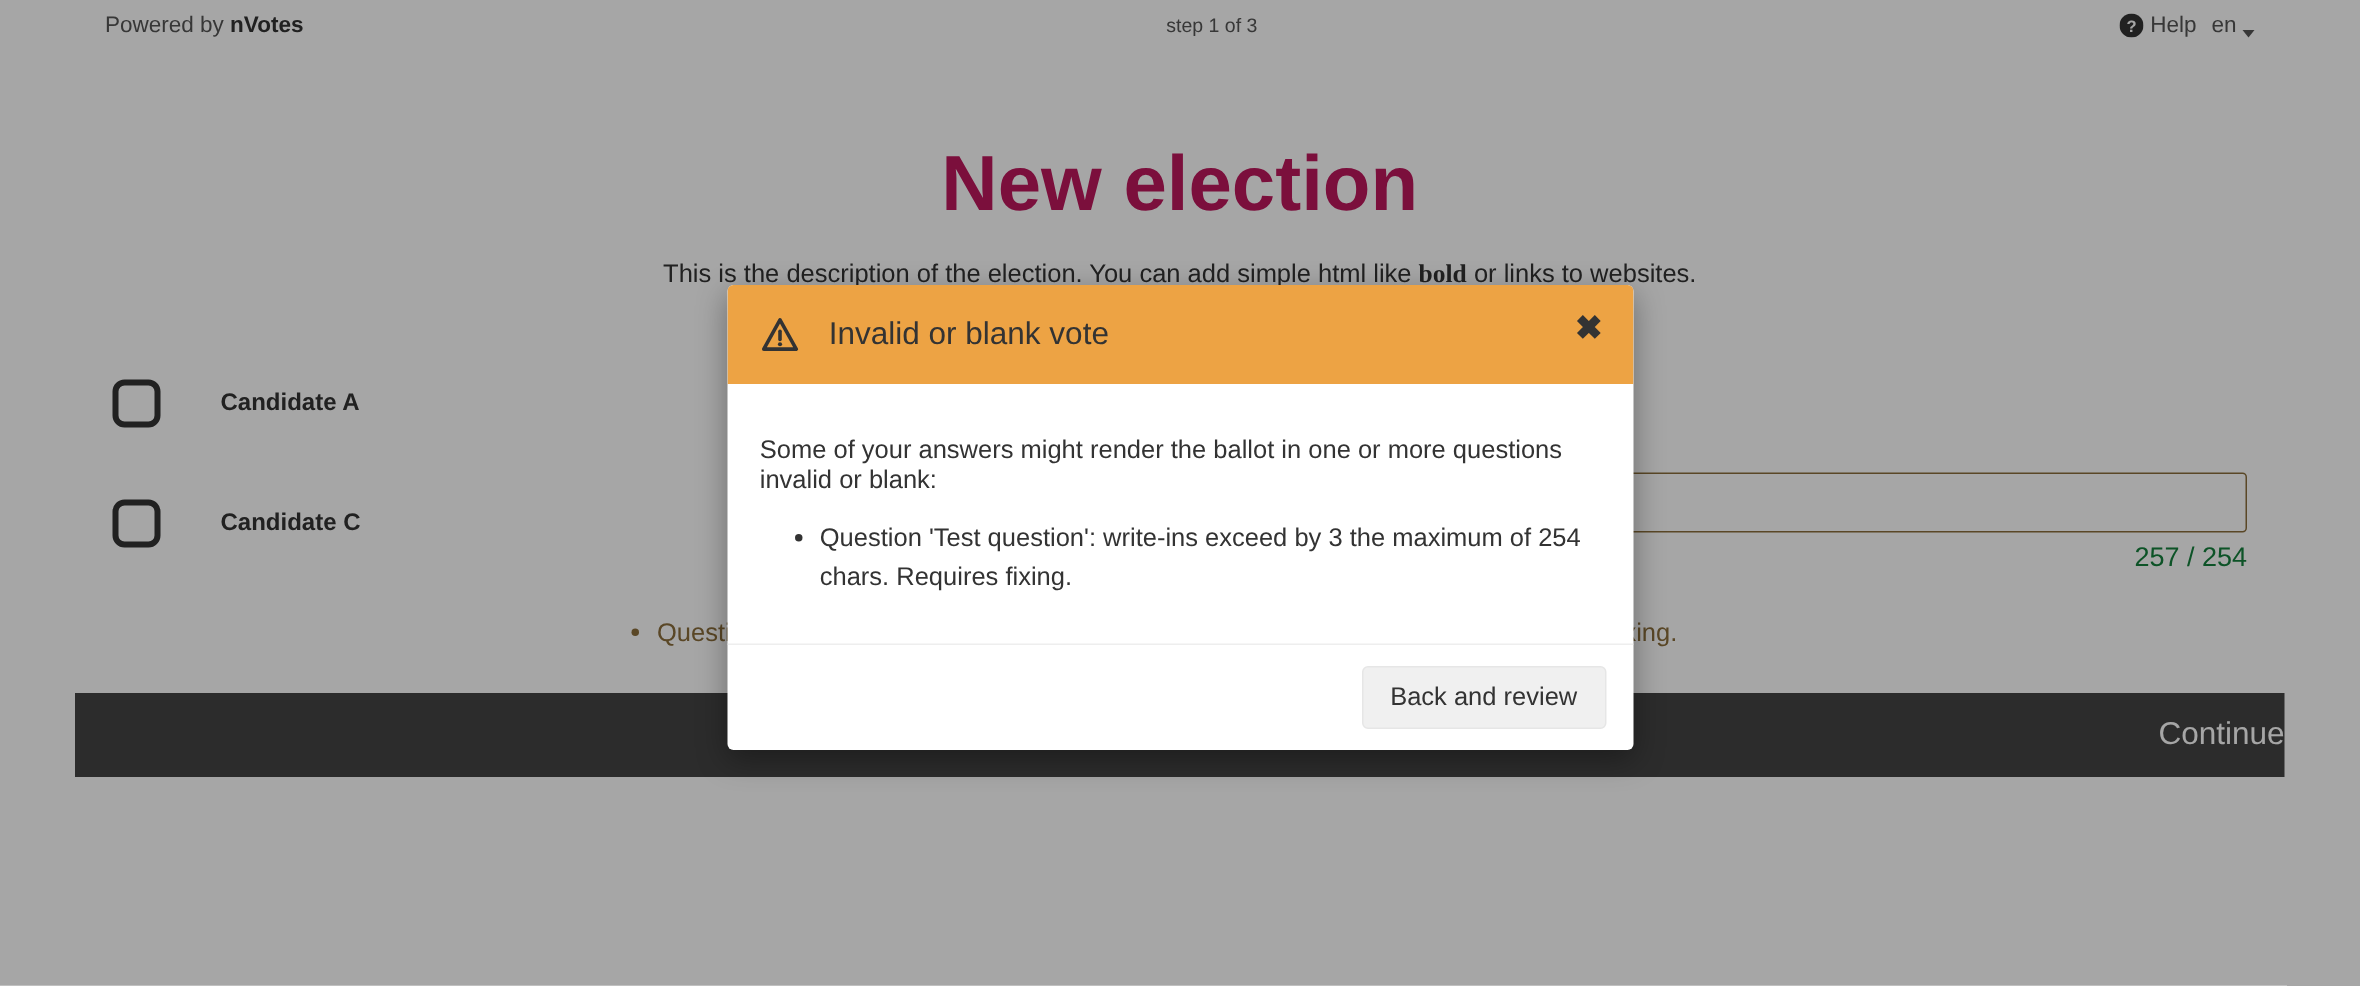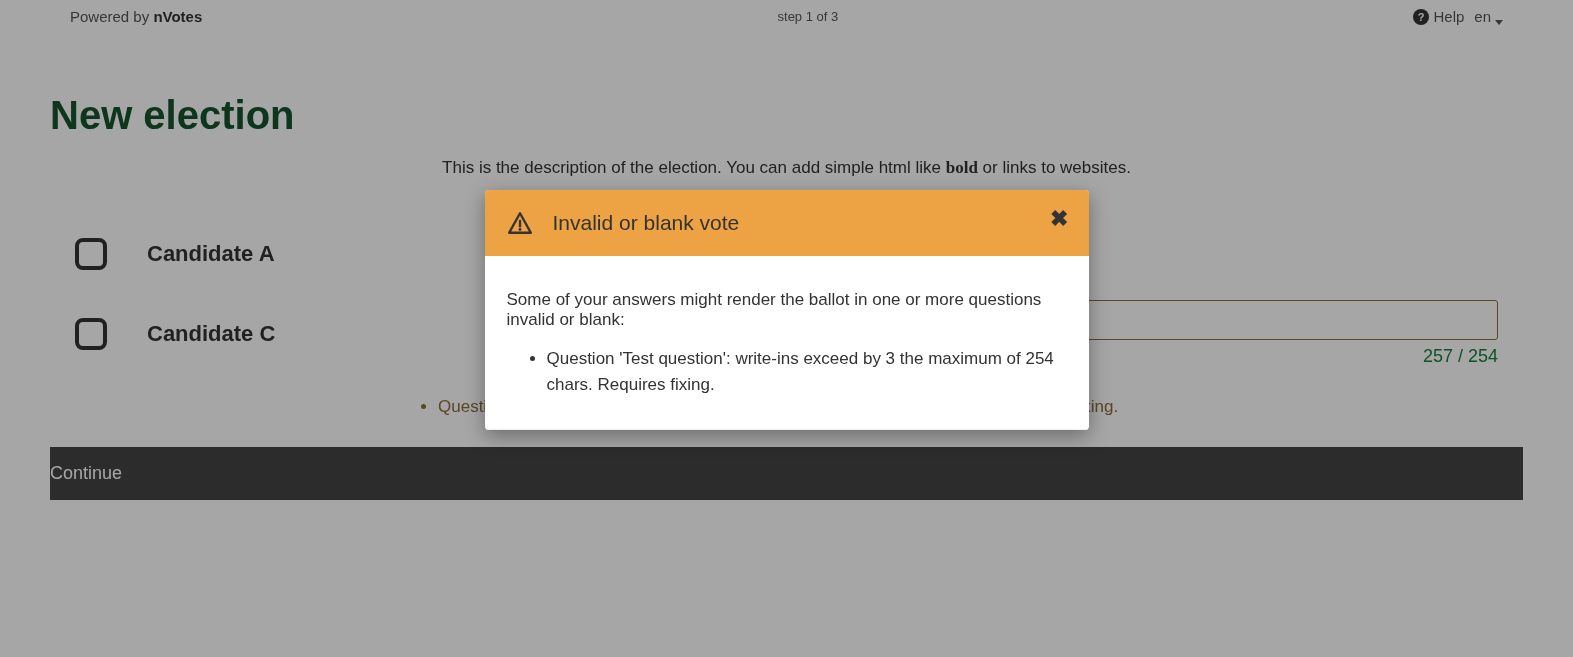--- a/index.html
+++ b/index.html
@@ -32,24 +32,24 @@
       border-right:4px solid transparent;
       border-top:5px solid #555;
       display:inline-block;
     }
     .help-icon-svg { width:16px; height:16px; }
 
     .main {
       padding: 60px 50px 0 50px;
     }
     .page-title {
-      text-align: left;
-      font-size: 40px;
+      text-align: center;
+      font-size: 52px;
       font-weight: 700;
-      color: #14532d;
+      color: #be185d;
       margin-bottom: 20px;
     }
     .page-desc {
       text-align: center;
       font-size: 17px;
       color: #333;
       margin-bottom: 60px;
     }
     .page-desc b { font-weight:700;font-family:Liberation Serif, serif; }
 
@@ -63,21 +63,21 @@
       gap: 40px;
     }
     .checkbox {
       width: 32px; height: 32px;
       border: 4px solid #333;
       border-radius: 8px;
       cursor: pointer;
       flex-shrink: 0;
     }
     .candidate-name {
-      font-size: 22px;
+      font-size: 16px;
       font-weight: 700;
       color: #333;
       flex: 0 0 auto;
       width: 380px;
     }
     .candidate-mid { flex: 1; }
     .writein-wrap {
       display:flex;
       flex-direction: column;
       align-items:flex-end;
@@ -106,22 +106,22 @@
       font-size: 17px;
     }
     .error-list li { margin-left: 18px; }
 
     .continue-btn {
       display:block;
       width: calc(100% - 0px);
       margin: 12px 0px;
       background: #444;
       color: #fff;
-      font-size: 18px;
-      text-align: left;
+      font-size: 21px;
+      text-align: right;
       padding: 16px 0;
       border: none;
       cursor: pointer;
     }
 
     
     .overlay {
       position: absolute;
       inset: 0;
       background: rgba(0,0,0,0.35);
@@ -249,14 +249,17 @@
       <button class="modal-close">
         <span>✖</span>
       </button>
     </div>
     <div class="modal-body">
       <p>Some of your answers might render the ballot in one or more questions invalid or blank:</p>
       <ul>
         <li>Question 'Test question': write-ins exceed by 3 the maximum of 254 chars. Requires fixing.</li>
       </ul>
     </div>
+    <div class="modal-footer">
+      <button class="back-btn">Back and review</button>
+    </div>
   </div>
 </div>
 
 </body></html>

